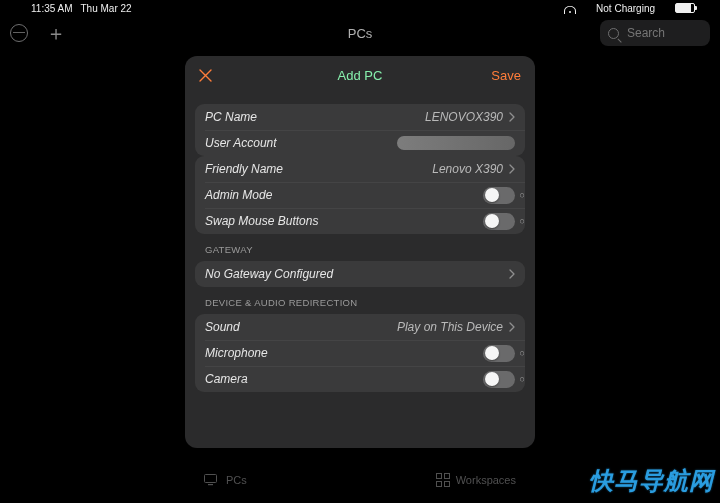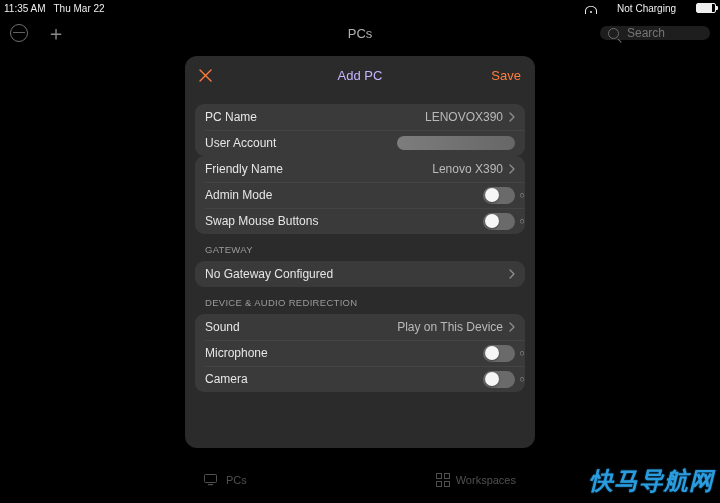--- a/index.html
+++ b/index.html
@@ -13,56 +13,56 @@
     --accent:#ff7d3a;
     --pill:#6d6d6e;
     --chev:#8f8f8f;
     --toggle-off:#6a6a6b;
     --toggle-knob:#f6f6f6;
   }
   *{box-sizing:border-box;font-family:-apple-system,Helvetica Neue,Arial,sans-serif;}
   body{margin:0;background:var(--bg);color:var(--text);width:720px;height:503px;overflow:hidden;position:relative;}
 
   
-  .status{display:flex;justify-content:space-between;align-items:center;height:16px;padding:1px 4px;font-size:10px;color:#efefef;}
+  .status{display:flex;justify-content:space-between;align-items:center;height:16px;padding:1px 25px;font-size:10px;color:#efefef;margin-left:6px;}
   .status .left{display:flex;gap:8px;}
   .status .right{display:flex;align-items:center;gap:20px;}
   .wifi-icon,.lock-icon,.battery-icon{display:inline-block;}
   .wifi-icon{width:12px;height:10px;position:relative;}
   .wifi-icon::before{content:"";position:absolute;inset:0;border:1px solid #efefef;border-bottom:none;border-radius:10px 10px 0 0;transform:translateY(2px) scaleY(.8);}
   .wifi-icon::after{content:"";position:absolute;left:50%;bottom:0;width:2px;height:2px;background:#efefef;border-radius:50%;transform:translateX(-50%);}
   .battery-icon{width:20px;height:10px;border:1px solid #efefef;border-radius:2px;position:relative;background:linear-gradient(to right,#efefef 85%,transparent 85%);}
   .battery-icon::after{content:"";position:absolute;right:-3px;top:2px;width:2px;height:4px;background:#efefef;border-radius:0 1px 1px 0;}
 
   
   .toolbar{display:flex;align-items:center;height:34px;padding:0 10px;position:relative;}
   .toolbar .title{position:absolute;left:50%;transform:translateX(-50%);color:#b0b0b0;font-size:13px;}
   .circled-minus{width:18px;height:18px;border:1.2px solid #6e6e6f;border-radius:50%;display:flex;align-items:center;justify-content:center;color:#6e6e6f;font-size:12px;line-height:1;user-select:none;}
   .circled-minus span{position:relative;top:-1px;}
   .plus-btn{margin-left:18px;color:#8a8a8a;font-size:20px;line-height:1;}
-  .search{margin-left:auto;background:#1e1e1f;border-radius:8px;height:14px;width:110px;display:flex;align-items:center;gap:6px;padding:0 8px;color:#6f6f70;}
+  .search{margin-left:auto;background:#1e1e1f;border-radius:8px;height:26px;width:110px;display:flex;align-items:center;gap:6px;padding:0 8px;color:#6f6f70;}
   .search .mag{width:11px;height:11px;border:1.3px solid #6f6f70;border-radius:50%;position:relative;}
   .search .mag::after{content:"";position:absolute;right:-4px;bottom:-4px;width:5px;height:1.3px;background:#6f6f70;transform:rotate(45deg);}
   .search input{background:transparent;border:none;outline:none;color:#cfcfcf;font-size:12px;width:76px;}
 
   
   .modal{position:absolute;left:50%;top:56px;transform:translateX(-50%);width:350px;height:392px;background:var(--panel);border-radius:12px;overflow:hidden;display:flex;flex-direction:column;}
   .modal-header{display:flex;align-items:center;justify-content:center;height:38px;position:relative;}
   .modal-header .close{position:absolute;left:14px;color:var(--accent);font-size:15px;line-height:1;}
   .modal-header .close svg{display:block;}
-  .modal-header .mtitle{font-size:13px;color:#c4b5fd;}
+  .modal-header .mtitle{font-size:13px;color:#86efac;}
   .modal-header .save{position:absolute;right:14px;color:var(--accent);font-size:13px;}
 
   .scroll{flex:1;overflow-y:auto;padding:0 10px 8px;scrollbar-width:none;}
   .scroll::-webkit-scrollbar{display:none;}
 
   .section-label{color:var(--header-text);font-size:9.5px;letter-spacing:.3px;padding:10px 10px 6px;}
 
   .group{background:var(--row);border-radius:9px;overflow:hidden;}
-  .row{display:flex;align-items:center;height:26px;padding:0 10px;font-size:12px;color:var(--text);position:relative;}
+  .row{display:flex;align-items:center;height:26px;padding:0 10px;font-size:12px;color:var(--text);position:relative;font-style:italic;}
   .row+.row::before{content:"";position:absolute;left:10px;right:0;top:0;height:1px;background:rgba(255,255,255,.05);}
   .row .label{flex:0 0 auto;}
   .row .value{margin-left:auto;color:var(--subtext);font-size:12px;max-width:170px;white-space:nowrap;overflow:hidden;text-overflow:ellipsis;text-align:right;}
   .row .chev{margin-left:6px;color:var(--chev);}
   .row .chev svg{display:block;}
 
   .blur-pill{margin-left:auto;width:118px;height:14px;border-radius:7px;background:linear-gradient(90deg,rgba(180,180,180,.55),rgba(140,140,140,.55));filter:blur(.2px);}
 
   .toggle{margin-left:auto;width:32px;height:17px;background:var(--toggle-off);border-radius:10px;position:relative;}
   .toggle .knob{position:absolute;left:1.5px;top:1.5px;width:14px;height:14px;background:var(--toggle-knob);border-radius:50%;box-shadow:0 1px 2px rgba(0,0,0,.4);}

